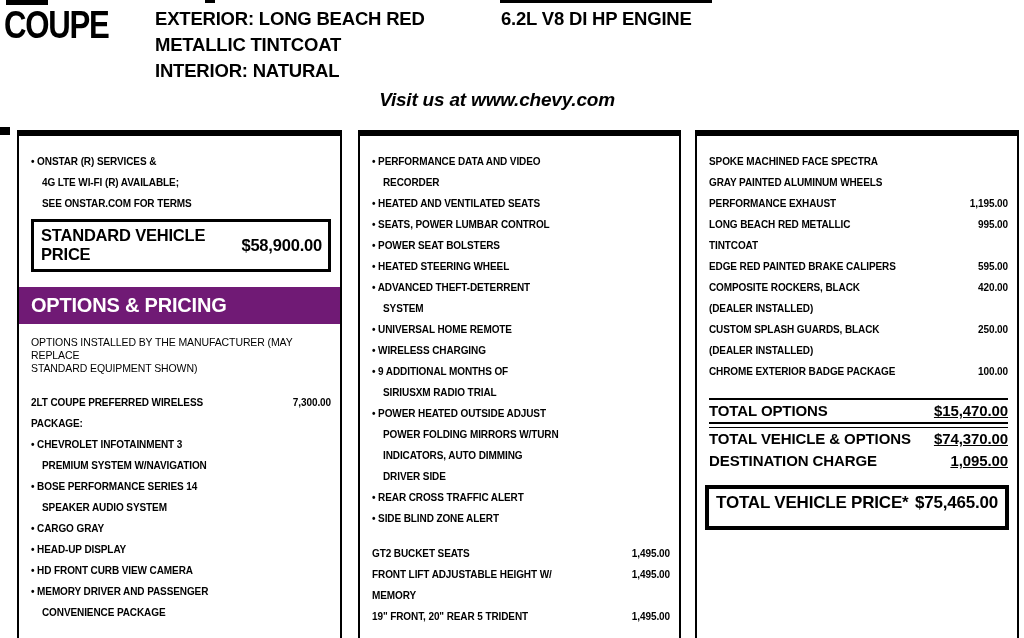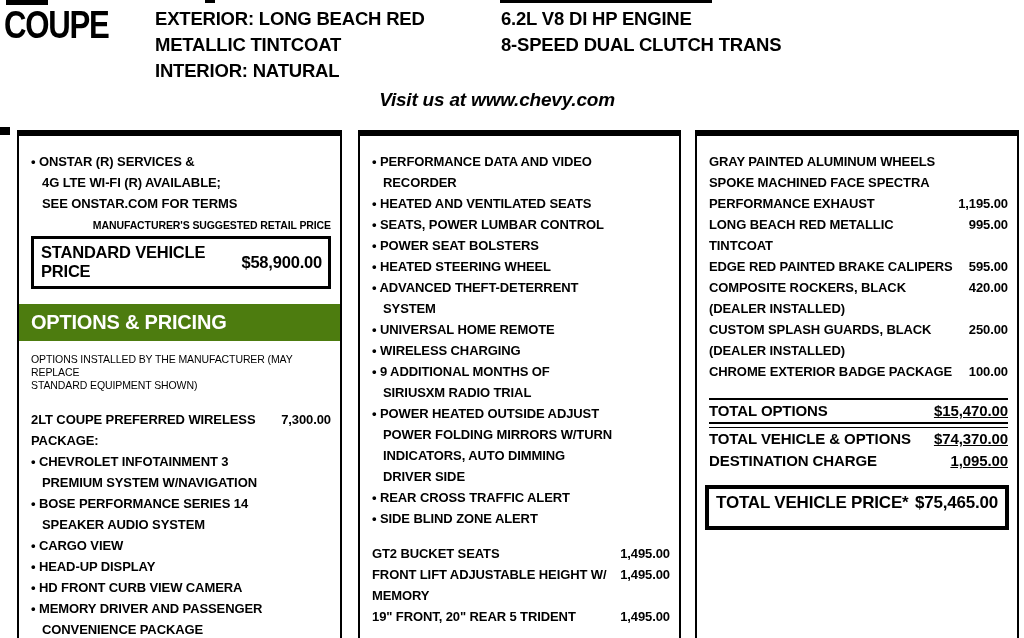--- a/index.html
+++ b/index.html
@@ -33,37 +33,37 @@
   .col{
     position:absolute;top:130px;height:540px;box-sizing:border-box;
     border:2px solid #000;border-top-width:6px;border-bottom:none;
     padding:15px 9px 0 12px;background:#fff;
   }
   #col-left{left:17px;width:325px;}
   #col-middle{left:358px;width:323px;}
   #col-right{left:695px;width:324px;}
 
   .ln{display:flex;justify-content:space-between;line-height:21px;
-      font-size:13px;font-weight:bold;letter-spacing:-0.1px;text-align:right;}
+      font-size:10px;font-weight:bold;letter-spacing:-0.1px;text-align:right;}
   .ln .txt{white-space:nowrap;}
   .ln.cont .txt{padding-left:11px;}
   .ln .price{margin-left:6px;white-space:nowrap;}
   .gap{height:14px;}
 
   .msrp-note{
     margin-top:5px;font-size:10.5px;font-weight:bold;text-align:right;
     letter-spacing:-0.1px;white-space:nowrap;
   }
   .svp-box{
     margin-top:5px;border:3px solid #000;padding:4px 6px 5px 7px;
     display:flex;justify-content:space-between;align-items:center;
     font-size:16.5px;font-weight:bold;letter-spacing:-0.2px;
   }
   .band{
-    margin:15px -9px 0 -12px;background:#4d7c0f;color:#fff;
+    margin:15px -9px 0 -12px;background:#701a75;color:#fff;
     padding:7px 0 7px 12px;font-size:20px;font-weight:bold;letter-spacing:-0.2px;
   }
   .options-note{margin-top:12px;font-size:10.5px;font-weight:normal;line-height:13px;letter-spacing:-0.1px;}
   .group2{margin-top:17px;}
 
   .totals{margin-top:16px;}
   .trule{border-top:2px solid #000;}
   .trule-double{height:3px;border-top:2px solid #000;border-bottom:1.5px solid #000;}
   .trow{display:flex;justify-content:space-between;font-size:15px;font-weight:bold;
         line-height:22px;letter-spacing:-0.1px;}
@@ -85,38 +85,36 @@
 <div class="title">COUPE</div>
 
 <div class="spec" id="spec-exterior">
   <div class="hdr-line">EXTERIOR: LONG BEACH RED</div>
   <div class="hdr-line">METALLIC TINTCOAT</div>
   <div class="hdr-line">INTERIOR: NATURAL</div>
 </div>
 
 <div class="spec" id="spec-engine">
   <div class="hdr-line">6.2L V8 DI HP ENGINE</div>
-  <div class="hdr-line">8-SPEED DUAL CLUTCH TRANS</div>
 </div>
 
 <div class="visit">Visit us at www.chevy.com</div>
 
 <div class="col" id="col-left">
   <div>
       <div class="ln bullet">
         <span class="txt">• ONSTAR (R) SERVICES &amp;</span>
       </div>
       <div class="ln cont">
         <span class="txt">4G LTE WI-FI (R) AVAILABLE;</span>
       </div>
       <div class="ln cont">
         <span class="txt">SEE ONSTAR.COM FOR TERMS</span>
       </div>
     </div>
-  <div class="msrp-note">MANUFACTURER'S SUGGESTED RETAIL PRICE</div>
   <div class="svp-box">
     <span>STANDARD VEHICLE PRICE</span>
     <span>$58,900.00</span>
   </div>
   <div class="band">OPTIONS &amp; PRICING</div>
   <div class="options-note">
     <div>OPTIONS INSTALLED BY THE MANUFACTURER (MAY REPLACE</div>
     <div>STANDARD EQUIPMENT SHOWN)</div>
   </div>
   <div class="group2">
@@ -133,21 +131,21 @@
       <div class="ln cont">
         <span class="txt">PREMIUM SYSTEM W/NAVIGATION</span>
       </div>
       <div class="ln bullet">
         <span class="txt">• BOSE PERFORMANCE SERIES 14</span>
       </div>
       <div class="ln cont">
         <span class="txt">SPEAKER AUDIO SYSTEM</span>
       </div>
       <div class="ln bullet">
-        <span class="txt">• CARGO VIEW</span>
+        <span class="txt">• CARGO GRAY</span>
       </div>
       <div class="ln bullet">
         <span class="txt">• HEAD-UP DISPLAY</span>
       </div>
       <div class="ln bullet">
         <span class="txt">• HD FRONT CURB VIEW CAMERA</span>
       </div>
       <div class="ln bullet">
         <span class="txt">• MEMORY DRIVER AND PASSENGER</span>
       </div>
@@ -228,24 +226,24 @@
       <div class="ln plain">
         <span class="txt">19" FRONT, 20" REAR 5 TRIDENT</span>
         <span class="price">1,495.00</span>
       </div>
     </div>
 </div>
 
 <div class="col" id="col-right">
   <div>
       <div class="ln plain">
+        <span class="txt">SPOKE MACHINED FACE SPECTRA</span>
+      </div>
+      <div class="ln plain">
         <span class="txt">GRAY PAINTED ALUMINUM WHEELS</span>
-      </div>
-      <div class="ln plain">
-        <span class="txt">SPOKE MACHINED FACE SPECTRA</span>
       </div>
       <div class="ln plain">
         <span class="txt">PERFORMANCE EXHAUST</span>
         <span class="price">1,195.00</span>
       </div>
       <div class="ln plain">
         <span class="txt">LONG BEACH RED METALLIC</span>
         <span class="price">995.00</span>
       </div>
       <div class="ln plain">

